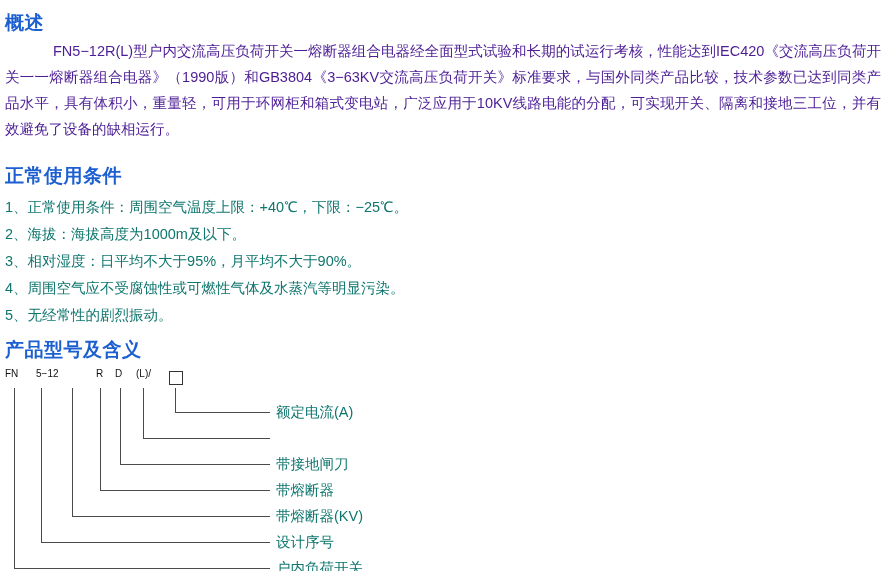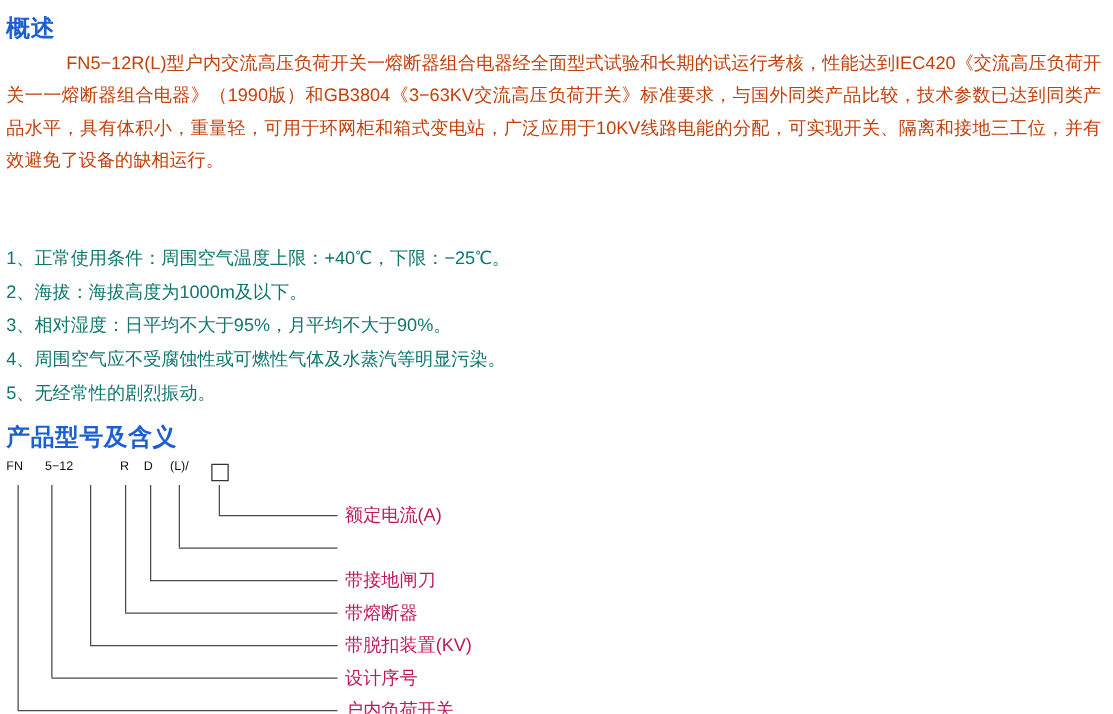--- a/index.html
+++ b/index.html
@@ -33,21 +33,21 @@
   }
   #overview-body {
     position: absolute;
     left: 5px;
     top: 38px;
     width: 876px;
     font-size: 14.5px;
     line-height: 26px;
     text-align: justify;
     text-indent: 48px;
-    color: #c2410c;
+    color: #4c1d95;
   }
   
   #conditions-heading {
     position: absolute;
     left: 5px;
     top: 163px;
   }
   #conditions-list {
     position: absolute;
     left: 5px;
@@ -75,21 +75,21 @@
   }
   .code-token {
     position: absolute;
     font-size: 10px;
     color: #111111;
     white-space: nowrap;
   }
   .leader-label {
     position: absolute;
     font-size: 14.5px;
-    color: #be185d;
+    color: #0f766e;
     white-space: nowrap;
   }
   .vline {
     position: absolute;
     width: 1px;
     background: #4a4a4a;
   }
   .hline {
     position: absolute;
     height: 1px;
@@ -105,20 +105,21 @@
 </style>
 </head>
 <body>
 
 <div class="page">
 
   <div class="section-heading" id="overview-heading">概述</div>
 
   <div id="overview-body">FN5−12R(L)型户内交流高压负荷开关一熔断器组合电器经全面型式试验和长期的试运行考核，性能达到IEC420《交流高压负荷开关一一熔断器组合电器》（1990版）和GB3804《3−63KV交流高压负荷开关》标准要求，与国外同类产品比较，技术参数已达到同类产品水平，具有体积小，重量轻，可用于环网柜和箱式变电站，广泛应用于10KV线路电能的分配，可实现开关、隔离和接地三工位，并有效避免了设备的缺相运行。</div>
 
+  <div class="section-heading" id="conditions-heading">正常使用条件</div>
 
   <div id="conditions-list">
     <div class="cond-item">1、正常使用条件：周围空气温度上限：+40℃，下限：−25℃。</div>
     <div class="cond-item">2、海拔：海拔高度为1000m及以下。</div>
     <div class="cond-item">3、相对湿度：日平均不大于95%，月平均不大于90%。</div>
     <div class="cond-item">4、周围空气应不受腐蚀性或可燃性气体及水蒸汽等明显污染。</div>
     <div class="cond-item">5、无经常性的剧烈振动。</div>
   </div>
 
   <div class="section-heading" id="model-heading">产品型号及含义</div>
@@ -142,21 +143,21 @@
     <div class="vline" style="left:120px; top:20px; height:76px;"></div>
     <div class="hline" style="left:120px; top:96px; width:150px;"></div>
     <div class="leader-label" style="left:276px; top:87px;">带接地闸刀</div>
 
     <div class="vline" style="left:100px; top:20px; height:102px;"></div>
     <div class="hline" style="left:100px; top:122px; width:170px;"></div>
     <div class="leader-label" style="left:276px; top:113px;">带熔断器</div>
 
     <div class="vline" style="left:72px; top:20px; height:128px;"></div>
     <div class="hline" style="left:72px; top:148px; width:198px;"></div>
-    <div class="leader-label" style="left:276px; top:139px;">带脱扣装置(KV)</div>
+    <div class="leader-label" style="left:276px; top:139px;">带熔断器(KV)</div>
 
     <div class="vline" style="left:41px; top:20px; height:154px;"></div>
     <div class="hline" style="left:41px; top:174px; width:229px;"></div>
     <div class="leader-label" style="left:276px; top:165px;">设计序号</div>
 
     <div class="vline" style="left:14px; top:20px; height:180px;"></div>
     <div class="hline" style="left:14px; top:200px; width:256px;"></div>
     <div class="leader-label" style="left:276px; top:191px;">户内负荷开关</div>
 
   </div>

